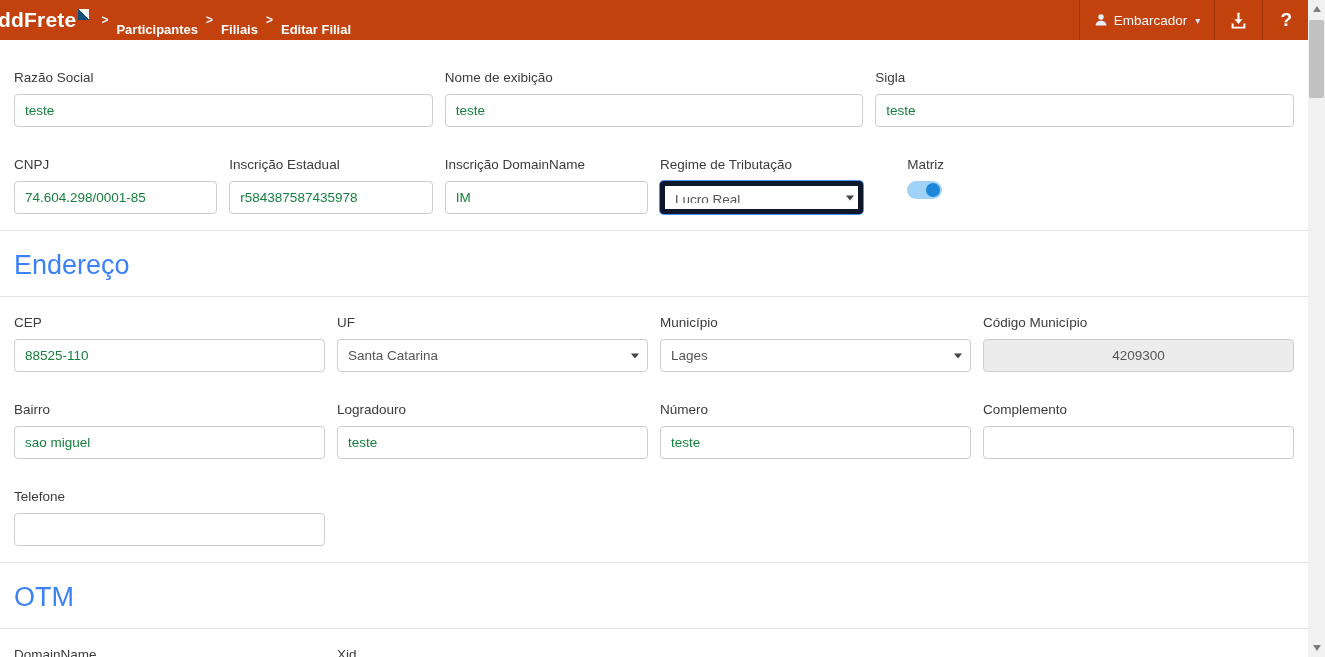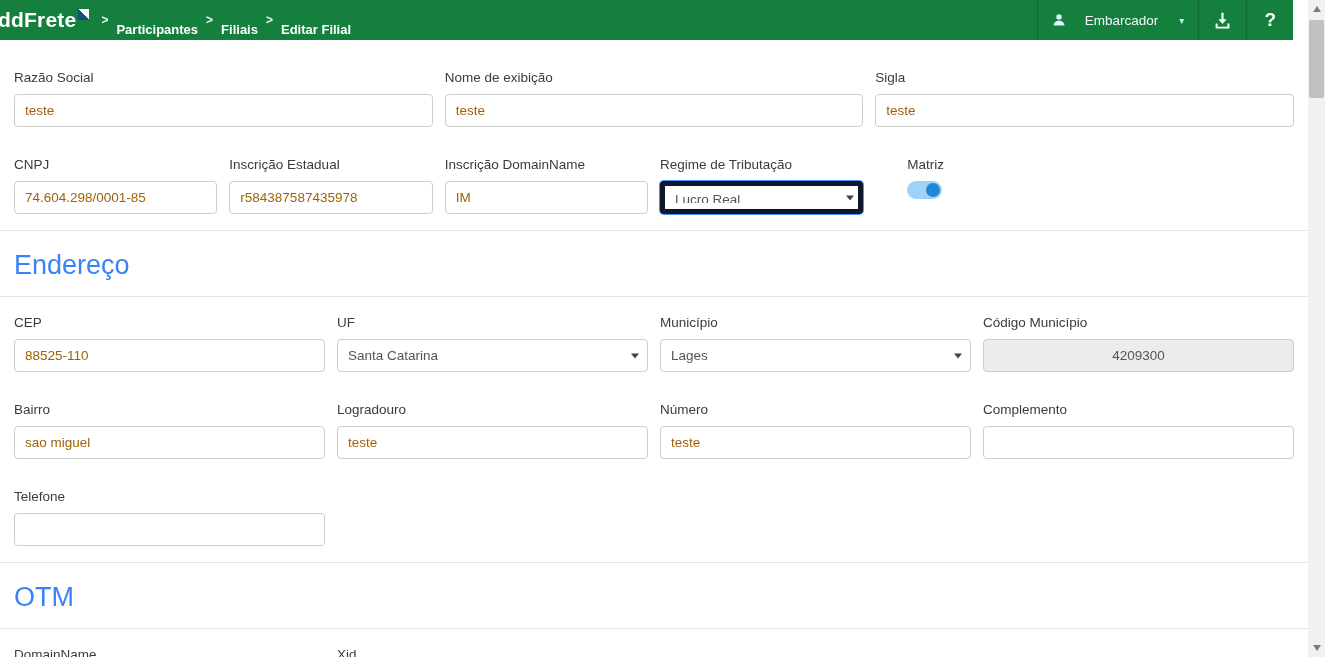--- a/index.html
+++ b/index.html
@@ -7,22 +7,22 @@
   body {
     width:1325px; height:657px;
     font-family:"Liberation Sans", sans-serif;
     background:#ffffff;
     position:relative;
     overflow:hidden;
   }
 
   
   .topbar {
-    position:absolute; top:0; left:0; right:32px; height:40px;
-    background:#15803d;
+    position:absolute; top:0; left:0; right:16px; height:40px;
+    background:#c2410c;
     display:flex; align-items:center;
     color:#fff;
   }
   .logo {
     display:flex; align-items:flex-start;
     font-size:21px; font-weight:bold; color:#fff;
     padding-left:1px; letter-spacing:0.2px;
     margin-left:-3px;
   }
   .logo-flag {
@@ -33,21 +33,21 @@
   .breadcrumb { display:flex; align-items:center; margin-left:12px; gap:8px; }
   .bc-sep { font-weight:bold; font-size:12px; color:#eaf4fb; }
   .bc-item { font-size:13px; font-weight:bold; color:#ffffff; text-decoration:none; cursor:pointer;margin-top:19px; }
 
   .topbar-right { margin-left:auto; display:flex; align-items:stretch; height:100%; }
   .topbar-seg {
     display:flex; align-items:center; padding:0 14px;
     border-left:1px solid rgba(0,0,0,0.18);
     cursor:pointer;
   }
-  .user-seg { gap:19px; font-size:13.5px; color:#f2f8fc; }
+  .user-seg { gap:6px; font-size:13.5px; color:#f2f8fc; }
   .user-caret { font-size:10px; color:#cfe6f7; margin-left:2px; }
   .help-seg { font-size:19px; font-weight:bold; padding:0 17px; }
 
   
   .content {
     position:absolute; top:40px; left:0; right:17px; bottom:0;
     padding:0 14px;
     overflow:hidden;
     background:#fff;
   }
@@ -65,21 +65,21 @@
     font-size:13.5px; color:#3b3b3b;
     margin:30px 0 8px;
     line-height:16px;
   }
   .grid.tight .field label { margin-top:18px; }
 
   .field input {
     width:100%; height:33px;
     border:1px solid #cdcdcd; border-radius:4px;
     padding:6px 10px;
-    font-size:13.5px; color:#a16207;
+    font-size:13.5px; color:#15803d;
     font-family:"Liberation Sans", sans-serif;
     background:#fff;
     outline:none;
   }
   .field input.readonly { background:#ececec; color:#555;text-align:center; }
 
   .select-wrap { position:relative; }
   .select-wrap select {
     -webkit-appearance:none; appearance:none;
     width:100%; height:33px;

